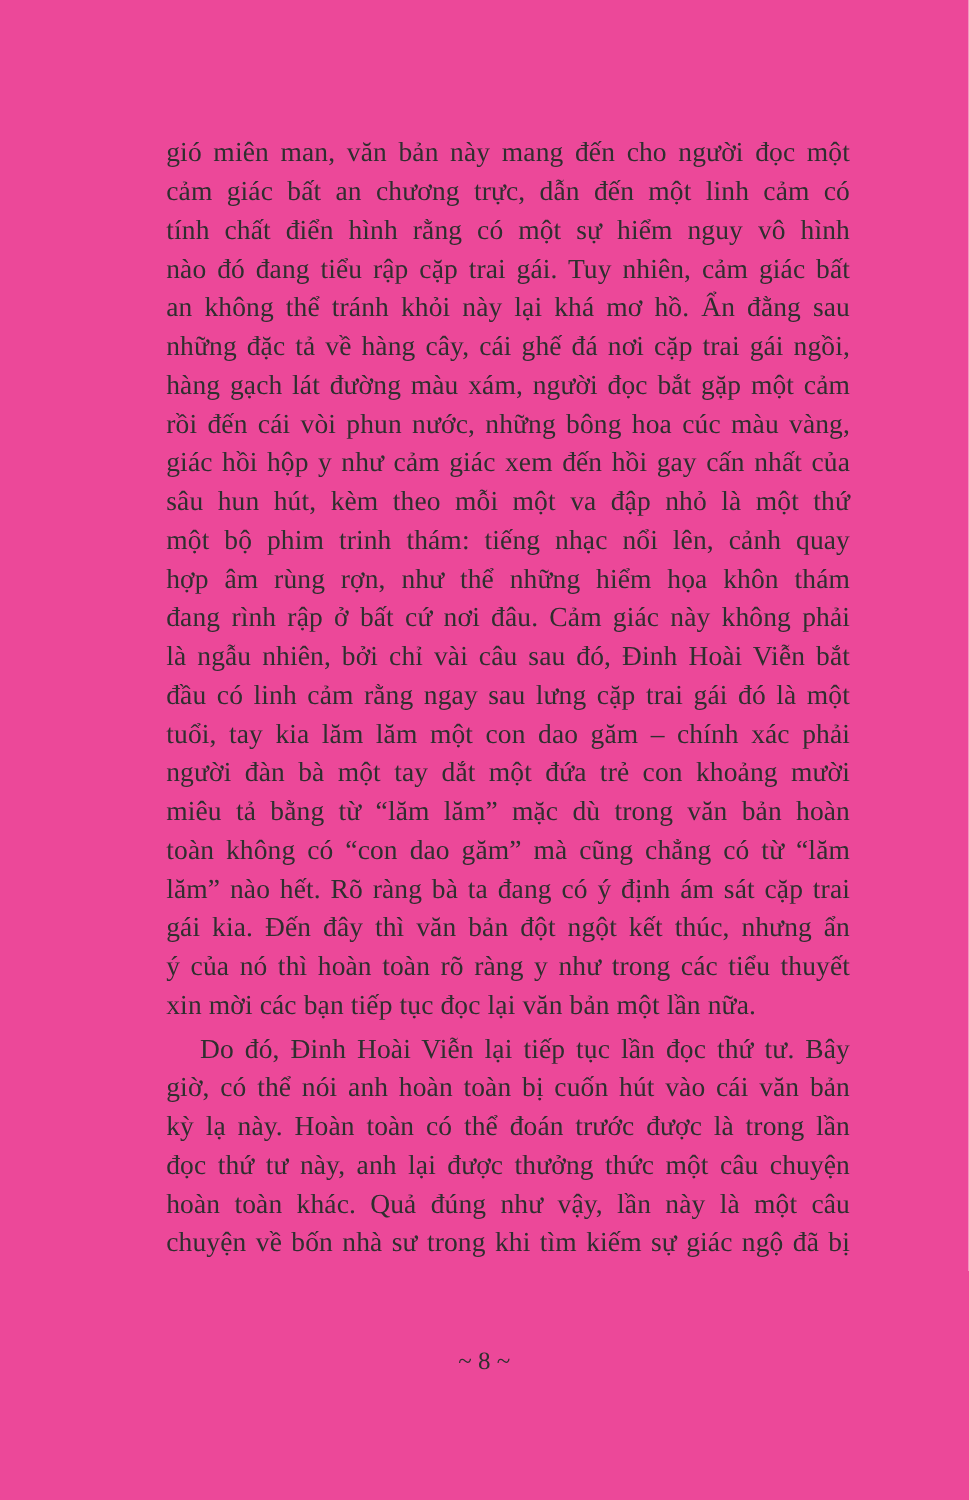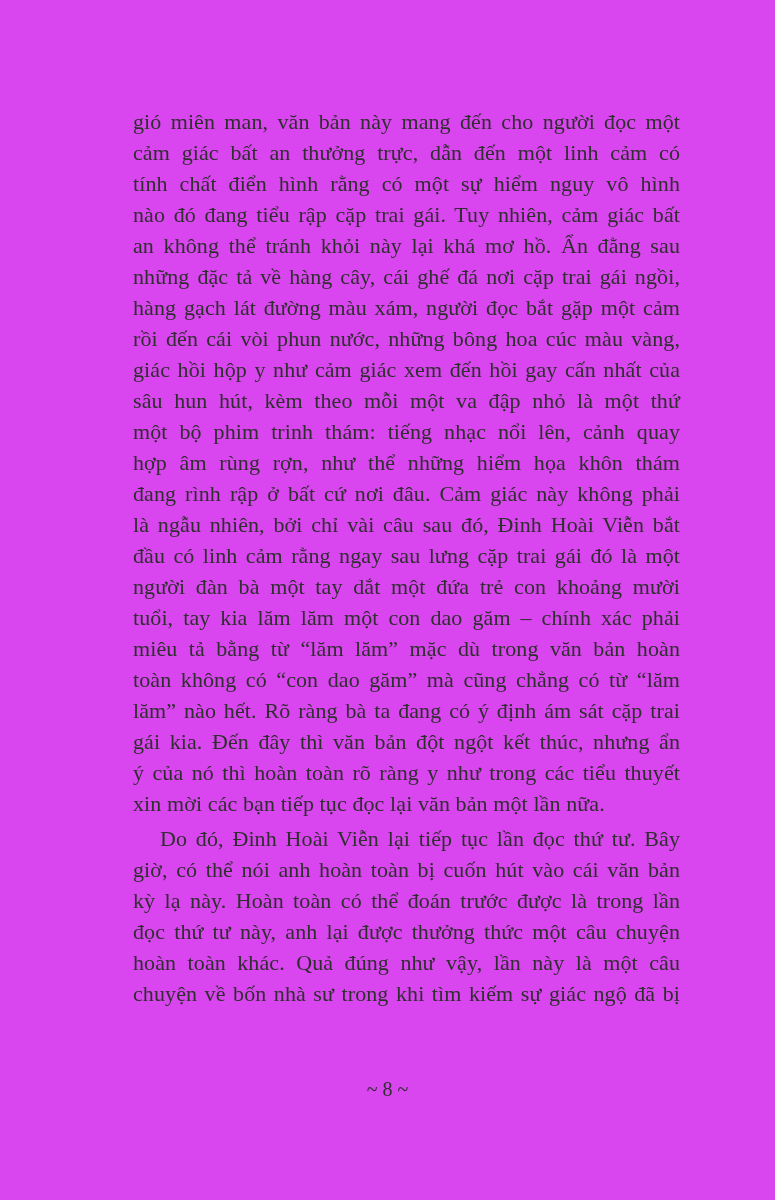--- a/index.html
+++ b/index.html
@@ -4,21 +4,21 @@
 <style>
   html, body {
     margin: 0;
     padding: 0;
     background: #ffffff;
   }
   .book-page {
     position: relative;
     width: 775px;
     height: 1200px;
-    background: #d946ef;
+    background: #ec4899;
     font-family: "Liberation Serif", "DejaVu Serif", serif;
     color: #2f2f2f;
     overflow: hidden;
   }
   .text-block {
     position: absolute;
     left: 133px;
     top: 106px;
     width: 547px;
   }
@@ -55,36 +55,36 @@
 </style>
 </head>
 <body>
 
 <div class="book-page">
 
   <div class="text-block">
 
     <div class="paragraph">
       <div class="line">gió miên man, văn bản này mang đến cho người đọc một</div>
-      <div class="line">cảm giác bất an thưởng trực, dẫn đến một linh cảm có</div>
+      <div class="line">cảm giác bất an chương trực, dẫn đến một linh cảm có</div>
       <div class="line">tính chất điển hình rằng có một sự hiểm nguy vô hình</div>
       <div class="line">nào đó đang tiểu rập cặp trai gái. Tuy nhiên, cảm giác bất</div>
       <div class="line">an không thể tránh khỏi này lại khá mơ hồ. Ẩn đằng sau</div>
       <div class="line">những đặc tả về hàng cây, cái ghế đá nơi cặp trai gái ngồi,</div>
       <div class="line">hàng gạch lát đường màu xám, người đọc bắt gặp một cảm</div>
       <div class="line">rồi đến cái vòi phun nước, những bông hoa cúc màu vàng,</div>
       <div class="line">giác hồi hộp y như cảm giác xem đến hồi gay cấn nhất của</div>
       <div class="line">sâu hun hút, kèm theo mỗi một va đập nhỏ là một thứ</div>
       <div class="line">một bộ phim trinh thám: tiếng nhạc nổi lên, cảnh quay</div>
       <div class="line">hợp âm rùng rợn, như thể những hiểm họa khôn thám</div>
       <div class="line">đang rình rập ở bất cứ nơi đâu. Cảm giác này không phải</div>
       <div class="line">là ngẫu nhiên, bởi chỉ vài câu sau đó, Đinh Hoài Viễn bắt</div>
       <div class="line">đầu có linh cảm rằng ngay sau lưng cặp trai gái đó là một</div>
+      <div class="line">tuổi, tay kia lăm lăm một con dao găm – chính xác phải</div>
       <div class="line">người đàn bà một tay dắt một đứa trẻ con khoảng mười</div>
-      <div class="line">tuổi, tay kia lăm lăm một con dao găm – chính xác phải</div>
       <div class="line">miêu tả bằng từ “lăm lăm” mặc dù trong văn bản hoàn</div>
       <div class="line">toàn không có “con dao găm” mà cũng chẳng có từ “lăm</div>
       <div class="line">lăm” nào hết. Rõ ràng bà ta đang có ý định ám sát cặp trai</div>
       <div class="line">gái kia. Đến đây thì văn bản đột ngột kết thúc, nhưng ẩn</div>
       <div class="line">ý của nó thì hoàn toàn rõ ràng y như trong các tiểu thuyết</div>
       <div class="line flush-left">xin mời các bạn tiếp tục đọc lại văn bản một lần nữa.</div>
     </div>
 
     <div class="paragraph">
       <div class="line indented">Do đó, Đinh Hoài Viễn lại tiếp tục lần đọc thứ tư. Bây</div>

